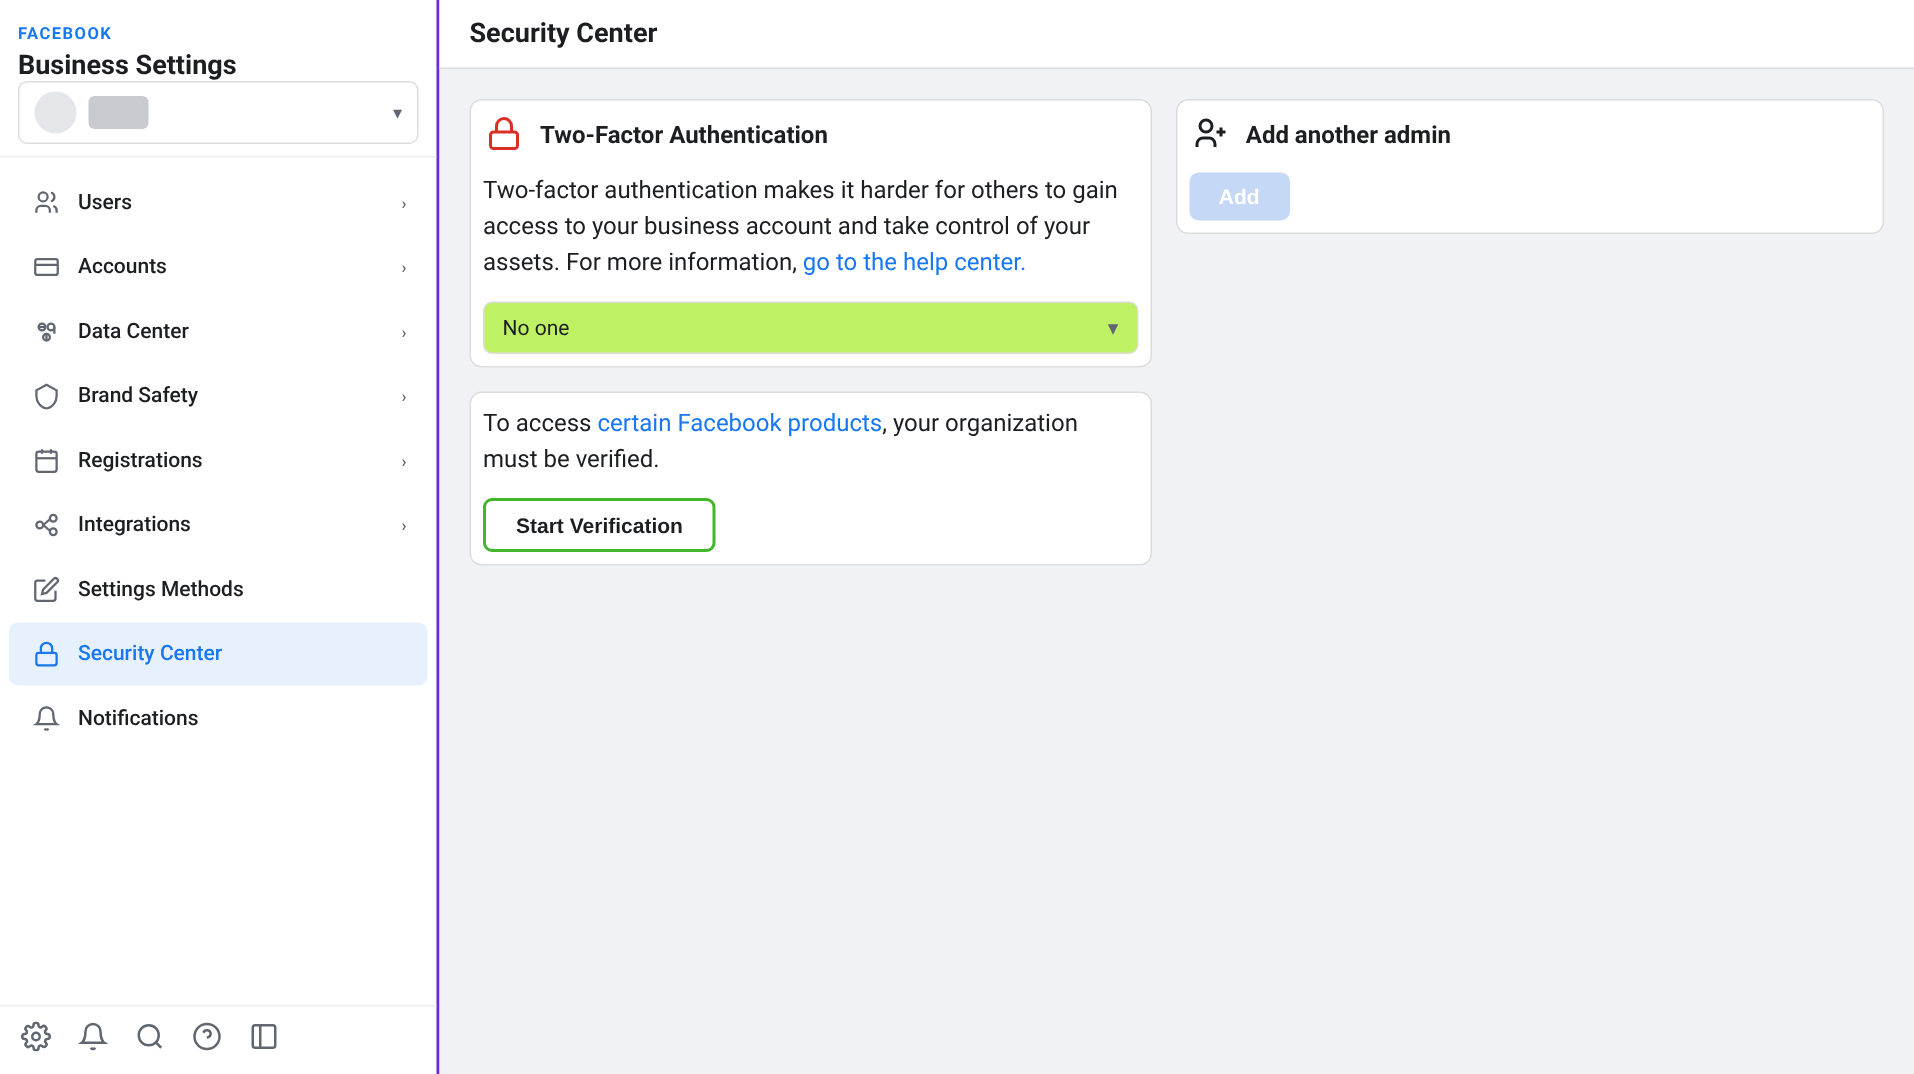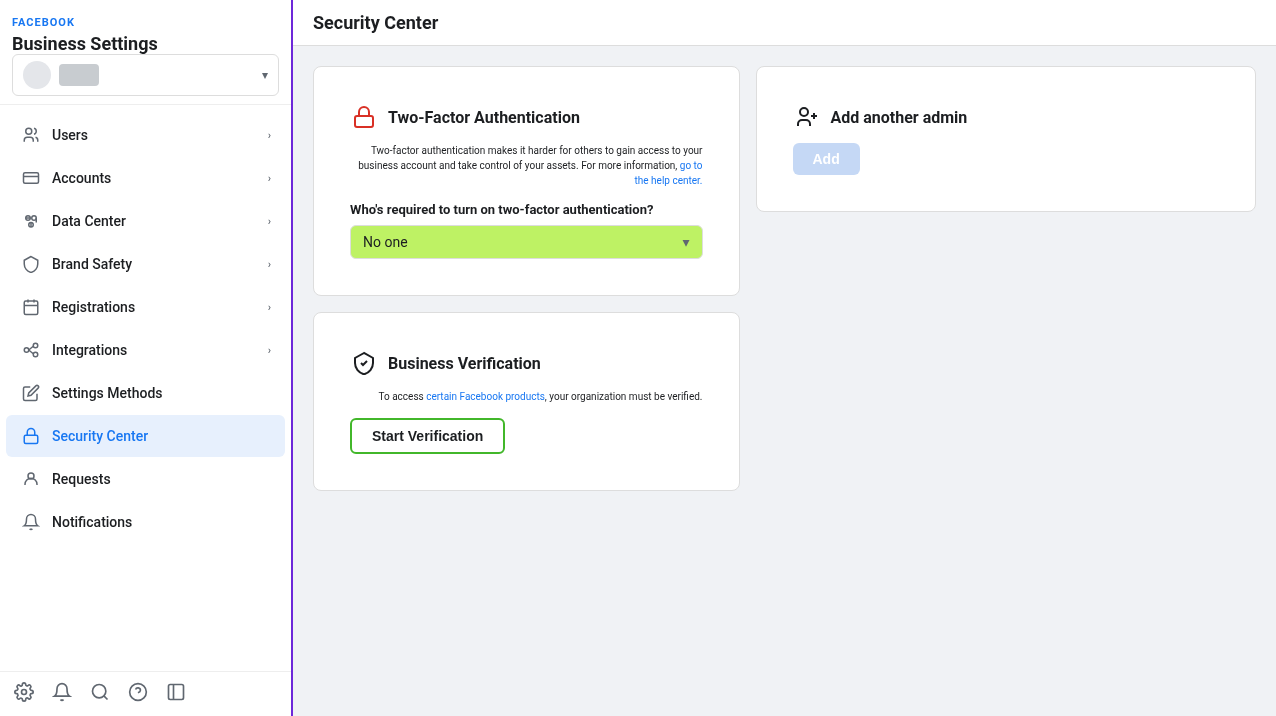--- a/index.html
+++ b/index.html
@@ -131,21 +131,21 @@
       display: flex;
       gap: 16px;
       align-items: flex-start;
     }
 
     
     .card {
       background: #fff;
       border-radius: 8px;
       border: 1px solid #ddd;
-      padding: 36px;
+      padding: 8px;
     }
     .card-right {
       flex: 1;
     }
     .card-header {
       display: flex;
       align-items: center;
       margin-bottom: 12px;
       gap: 10px;
     }
@@ -157,25 +157,24 @@
       justify-content: center;
       color: #1c1e21;
       font-size: 20px;
     }
     .card-title {
       font-size: 16px;
       font-weight: 700;
       color: #1c1e21;
     }
     .card-description {
-      font-size: 10px;
+      font-size: 16px;
       color: #1c1e21;
       line-height: 1.5;
       margin-bottom: 14px;
-      text-align: right;
     }
     .card-description a {
       color: #1877f2;
       text-decoration: none;
     }
     .card-label {
       font-size: 13px;
       font-weight: 700;
       color: #1c1e21;
       margin-bottom: 8px;
@@ -332,29 +331,20 @@
     <div class="nav-item active">
       <span class="nav-icon">
         <svg width="18" height="18" viewBox="0 0 24 24" fill="none" stroke="#1877f2" stroke-width="2">
             <rect x="3" y="11" width="18" height="11" rx="2"></rect>
             <path d="M7 11V7a5 5 0 0 1 10 0v4"></path>
           </svg>
       </span>
       <span>Security Center</span>
     </div>
 
-    <div class="nav-item">
-      <span class="nav-icon">
-        <svg width="18" height="18" viewBox="0 0 24 24" fill="none" stroke="currentColor" stroke-width="2">
-            <circle cx="12" cy="8" r="4"></circle>
-            <path d="M4 20v-1a8 8 0 0 1 8-8h0a8 8 0 0 1 8 8v1"></path>
-          </svg>
-      </span>
-      <span>Requests</span>
-    </div>
 
     <div class="nav-item">
       <span class="nav-icon">
         <svg width="18" height="18" viewBox="0 0 24 24" fill="none" stroke="currentColor" stroke-width="2">
             <path d="M18 8A6 6 0 0 0 6 8c0 7-3 9-3 9h18s-3-2-3-9"></path>
             <path d="M13.73 21a2 2 0 0 1-3.46 0"></path>
           </svg>
       </span>
       <span>Notifications</span>
     </div>
@@ -409,37 +399,27 @@
             <svg width="24" height="24" viewBox="0 0 24 24" fill="none" stroke="#d93025" stroke-width="2">
                 <rect x="3" y="11" width="18" height="11" rx="2"></rect>
                 <path d="M7 11V7a5 5 0 0 1 10 0v4"></path>
               </svg>
           </span>
           <span class="card-title">Two-Factor Authentication</span>
         </div>
         <p class="card-description">
           <span>Two-factor authentication makes it harder for others to gain access to your business account and take control of your assets. For more information, </span><a href="#">go to the help center.</a>
         </p>
-        <div class="card-label">Who's required to turn on two-factor authentication?</div>
         <div class="dropdown-select">
           <span>No one</span>
           <span class="dropdown-chevron">▾</span>
         </div>
       </div>
 
       <div class="card">
-        <div class="card-header">
-          <span class="card-icon">
-            <svg width="24" height="24" viewBox="0 0 24 24" fill="none" stroke="#1c1e21" stroke-width="2">
-                <path d="M12 2L3 7v5c0 5.25 3.75 10.15 9 11.25C17.25 22.15 21 17.25 21 12V7z"></path>
-                <polyline points="9 12 11 14 15 10"></polyline>
-              </svg>
-          </span>
-          <span class="card-title">Business Verification</span>
-        </div>
         <p class="card-description">
           <span>To access </span><a href="#">certain Facebook products</a><span>, your organization must be verified.</span>
         </p>
         <button class="btn-outline-green">Start Verification</button>
       </div>
 
     </div>
 
     <div class="card card-right">
       <div class="card-header">

